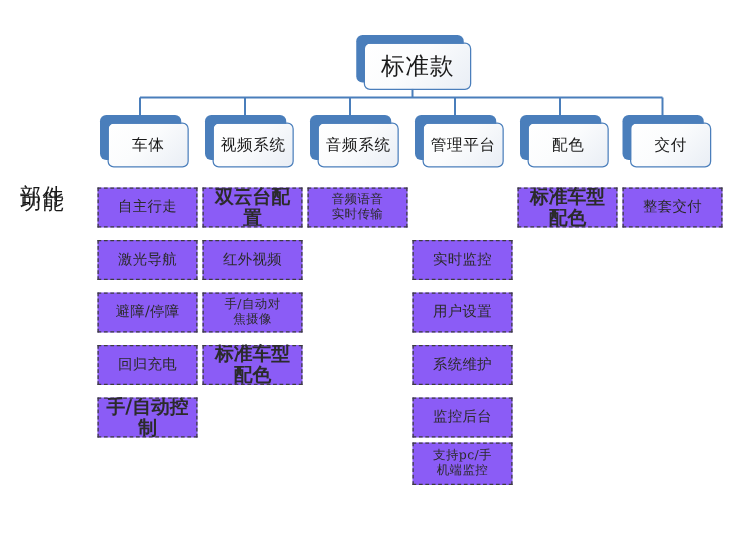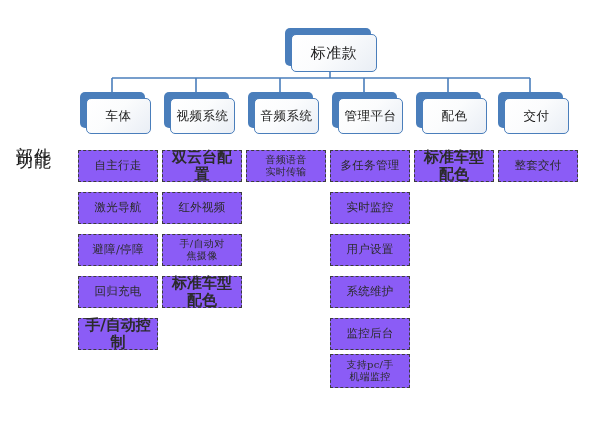--- a/index.html
+++ b/index.html
@@ -75,21 +75,21 @@
   }
   .node .face span {
     font-size: 12.5px;
     color: #1a1a1a;
     font-family: "DejaVu Serif", "Liberation Serif", serif;
     letter-spacing: 0.5px;
     white-space: nowrap;
   }
 
   
-  #node-root .face span { font-size: 15px; }
+  #node-root .face span { font-size: 19px; }
 
   
   .func {
     position: absolute;
     box-sizing: border-box;
     border: 1.3px dashed #3c3c3c;
     background: #8b5cf6;
     display: flex;
     align-items: center;
     justify-content: center;
@@ -204,23 +204,20 @@
     <span>手/自动对<br>焦摄像</span>
   </div>
   <div class="func small" style="left:162px; top:276px; width:80px; height:32px;">
     <span>标准车型配色</span>
   </div>
 
   <div class="func two-line" style="left:246px; top:150px; width:80px; height:32px;">
     <span>音频语音<br>实时传输</span>
   </div>
 
-  <div class="func" style="left:330px; top:150px; width:80px; height:32px;">
-    <span>多任务管理</span>
-  </div>
   <div class="func" style="left:330px; top:192px; width:80px; height:32px;">
     <span>实时监控</span>
   </div>
   <div class="func" style="left:330px; top:234px; width:80px; height:32px;">
     <span>用户设置</span>
   </div>
   <div class="func" style="left:330px; top:276px; width:80px; height:32px;">
     <span>系统维护</span>
   </div>
   <div class="func two-line" style="left:330px; top:354px; width:80px; height:34px;">

